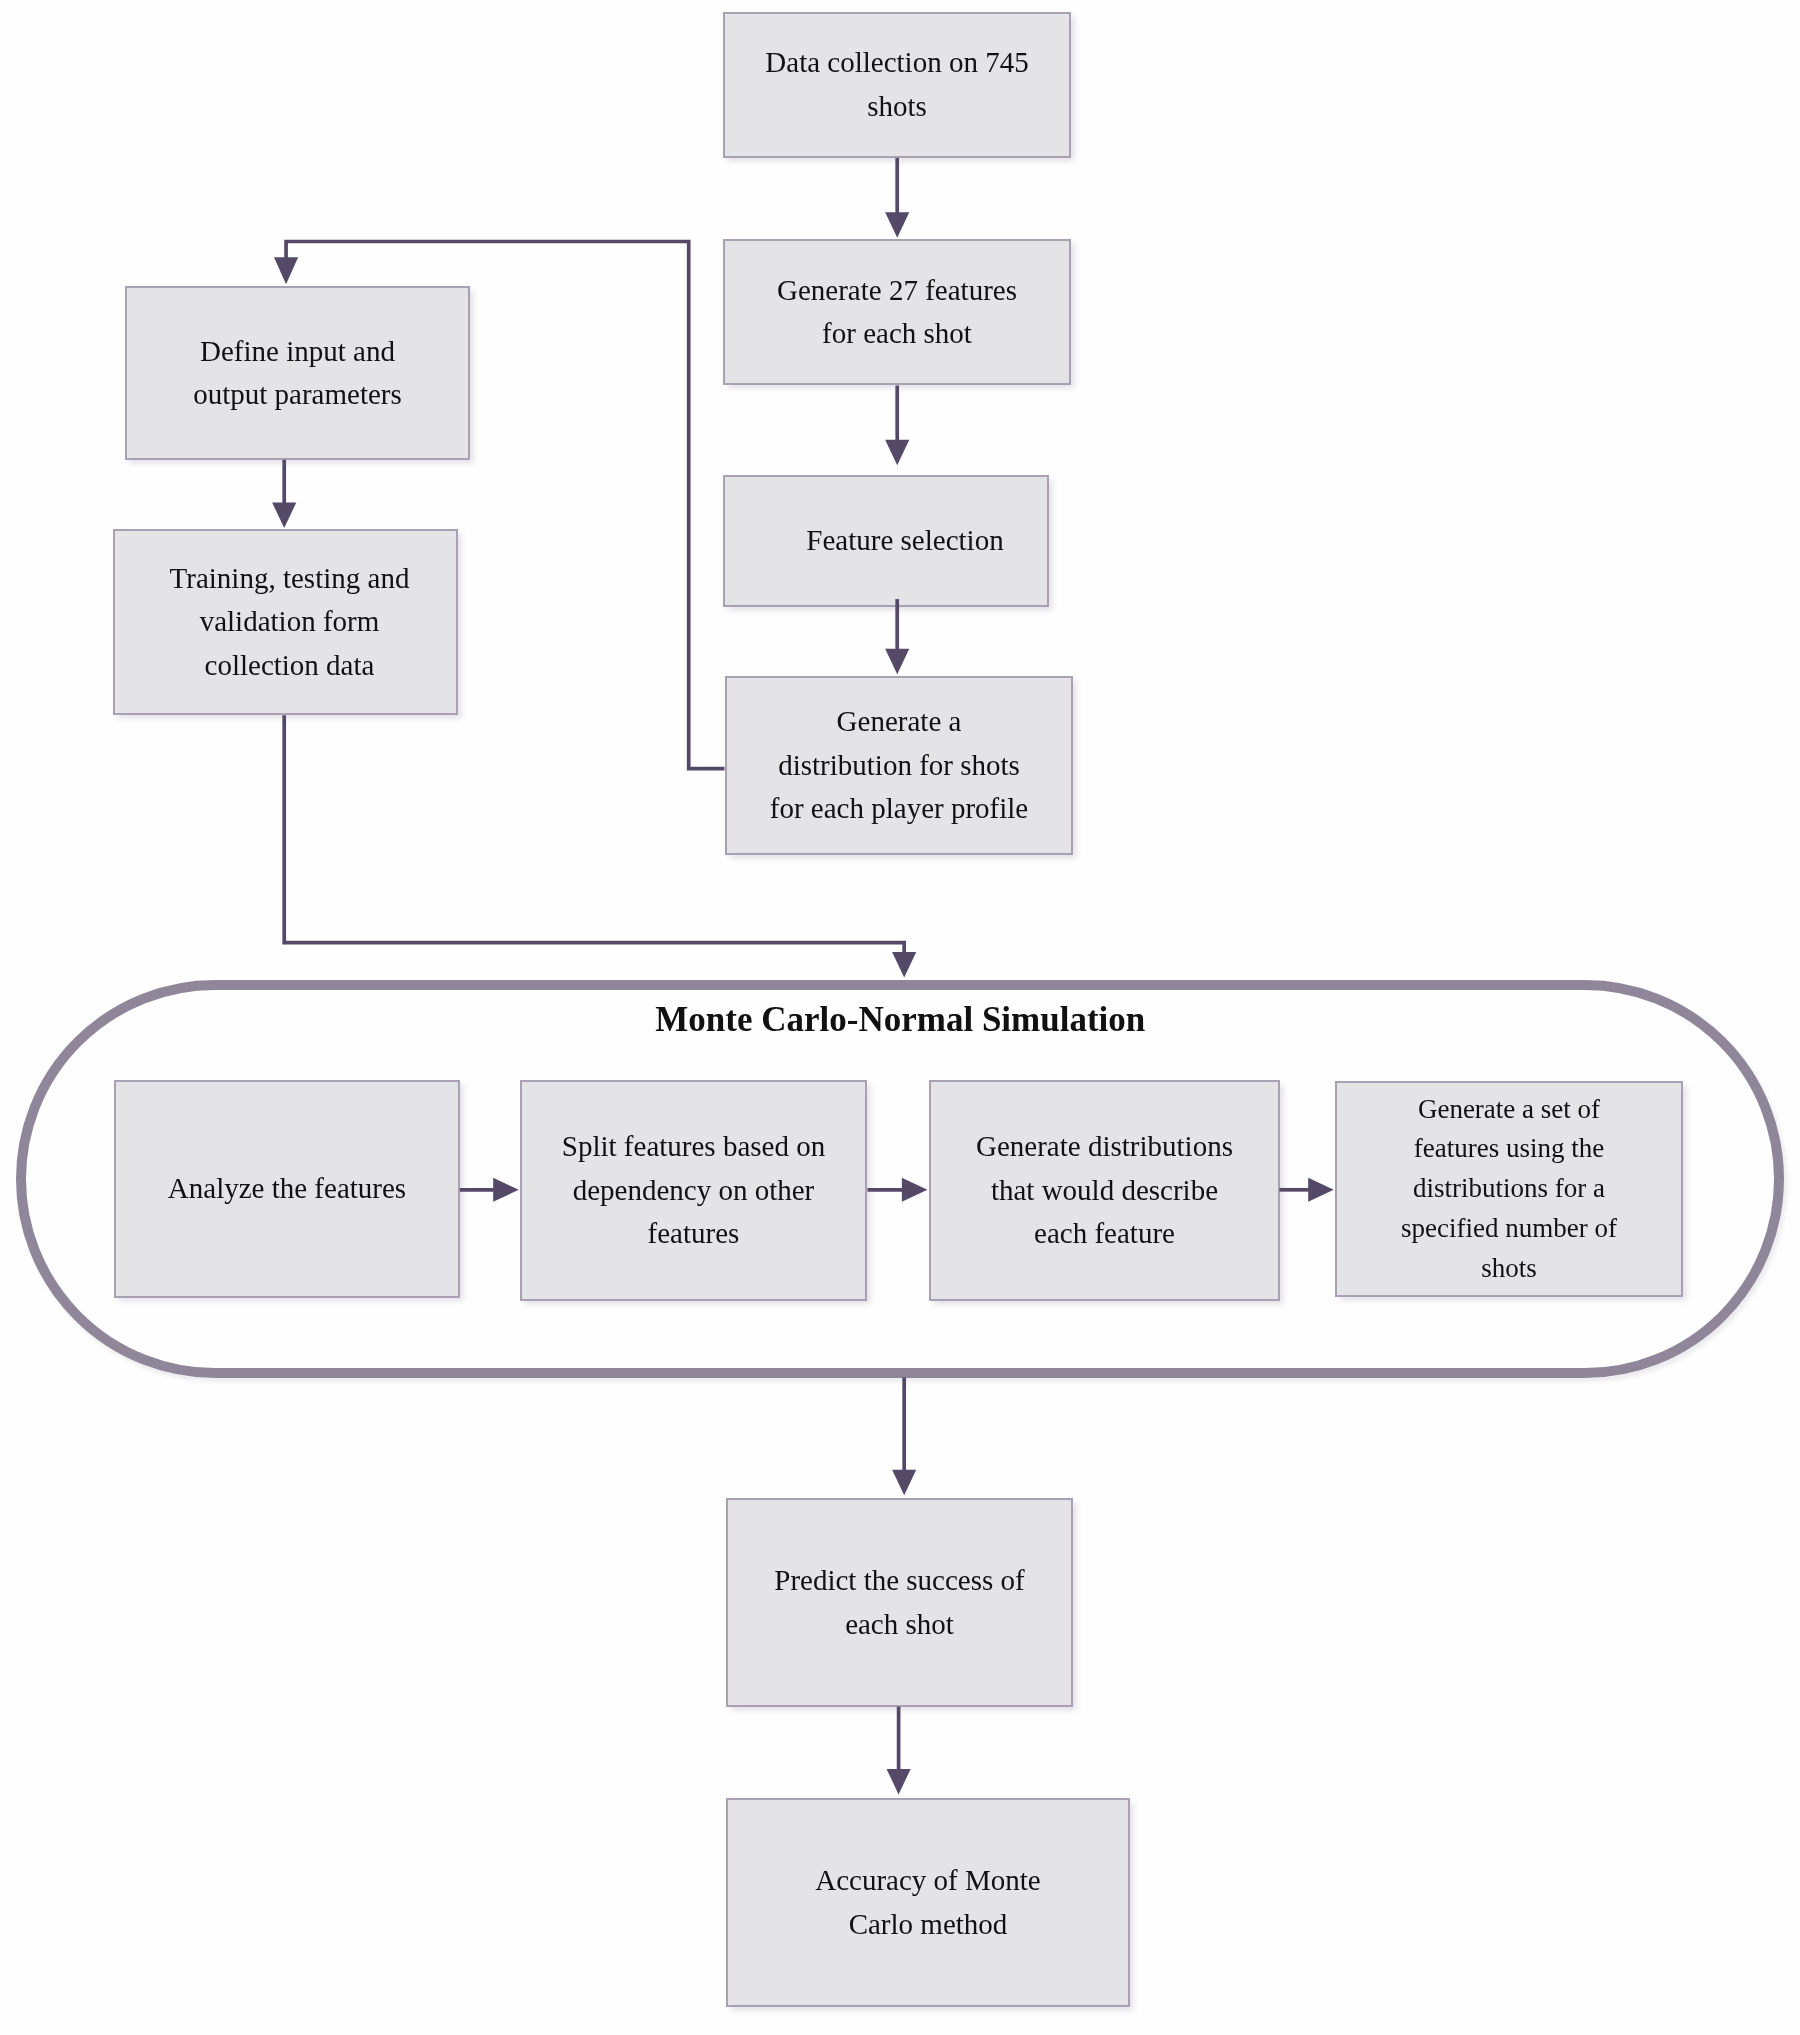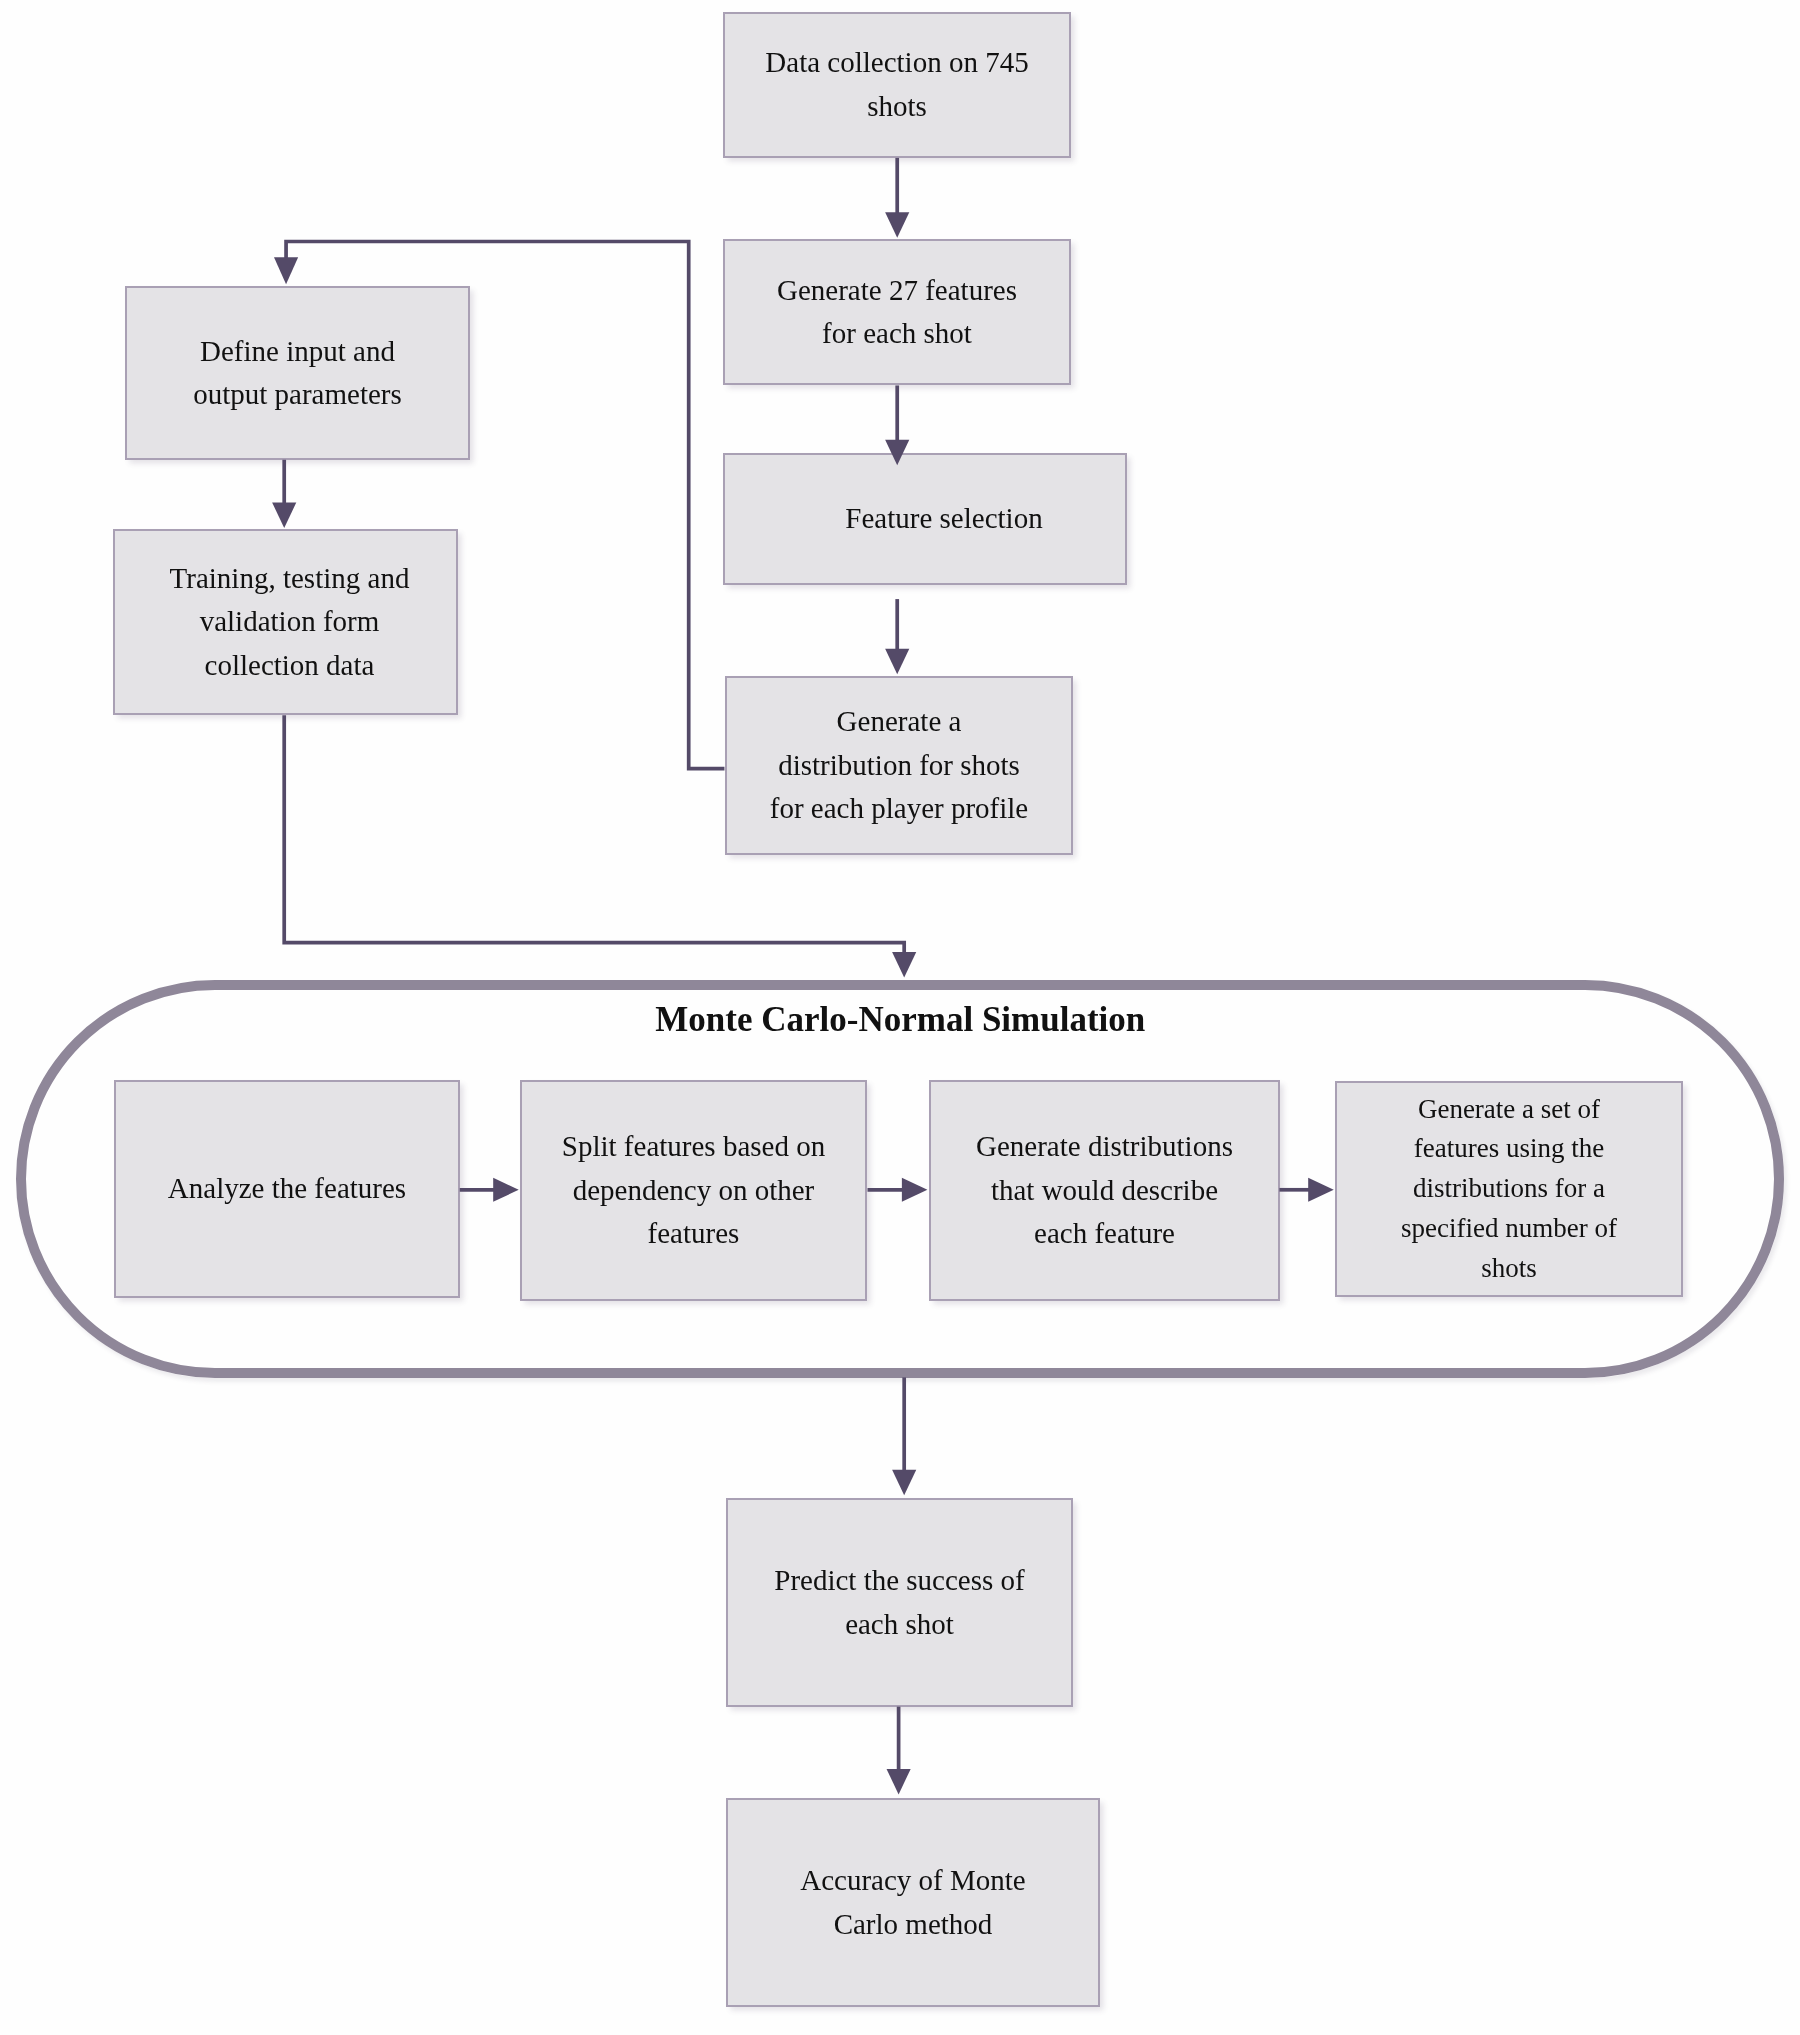--- a/index.html
+++ b/index.html
@@ -31,30 +31,30 @@
   .sim-title{
     position:absolute;left:16.3px;top:1000px;width:1768px;
     text-align:center;font-size:35px;font-weight:bold;z-index:2;
   }
   #arrow-layer{position:absolute;left:0;top:0;width:1800px;height:2035px;z-index:3;pointer-events:none;}
   #arrow-layer line,#arrow-layer polyline{stroke:var(--arrow);stroke-width:8;fill:none;}
   #arrow-layer polygon{fill:var(--arrow);stroke:none;}
   
   #n-data     {left:723px;top:11.6px;  width:348px;height:146px;}
   #n-genfeat  {left:723px;top:239px; width:348px;height:146px;}
-  #n-featsel  {left:723px;top:453px;width:404px;height:132px;padding-left:38px;}
+  #n-featsel  {left:723px;top:475px;width:326px;height:132px;padding-left:38px;}
   #n-gendist  {left:725px;top:676px;width:348px;height:179px;}
   #n-define   {left:113px; top:286px; width:345px;height:174px;margin-left:12px;}
   #n-train    {left:113px; top:529px;width:345px;height:186px;padding-left:8px;}
   #n-analyze  {left:114px; top:1080px;width:346px;height:218px;}
   #n-split    {left:520px;top:1080px;width:347px;height:221px;}
   #n-gendists {left:929px;top:1080px;width:351px;height:221px;}
   #n-genset   {left:1335px;top:1081px;width:348px;height:216px;font-size:27px;line-height:1.47;}
   #n-predict  {left:726px;top:1498px;width:347px;height:209px;}
-  #n-accuracy {left:726px;top:1798px;width:374px;height:209px;}
+  #n-accuracy {left:726px;top:1798px;width:404px;height:209px;}
 </style>
 </head>
 <body>
 
 <div id="canvas">
 
   <div class="node" id="n-data">Data collection on 745
 shots</div>
   <div class="node" id="n-genfeat">Generate 27 features
 for each shot</div>

